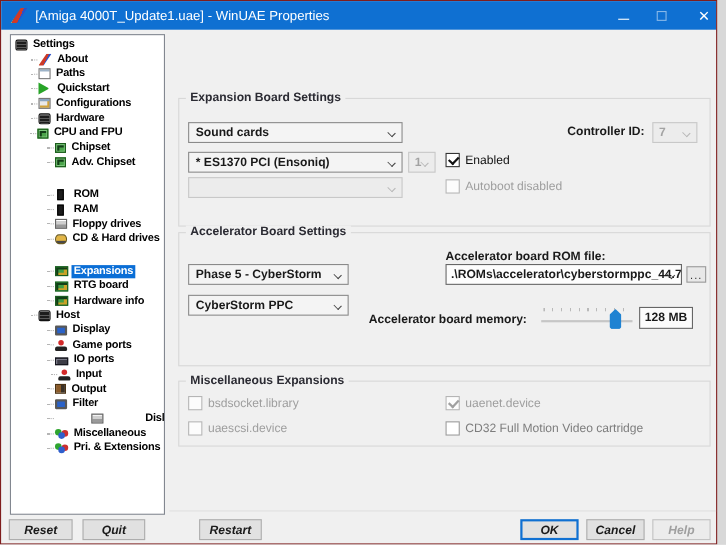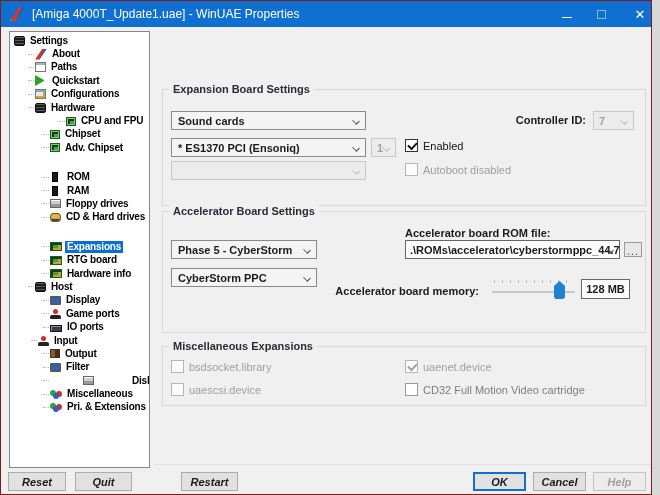--- a/index.html
+++ b/index.html
@@ -160,21 +160,21 @@
       <div class="trow" style="padding-left: 18px;">
         <span class="stub"></span>
         <span class="ic ic-configurations"></span>
         <span class="tlabel">Configurations</span>
       </div>
       <div class="trow" style="padding-left: 18px;">
         <span class="stub"></span>
         <span class="ic ic-drive-stack"></span>
         <span class="tlabel">Hardware</span>
       </div>
-      <div class="trow" style="padding-left: 49px;">
+      <div class="trow" style="padding-left: 17px;">
         <span class="stub"></span>
         <span class="ic ic-chip-green"></span>
         <span class="tlabel">CPU and FPU</span>
       </div>
       <div class="trow" style="padding-left: 33px;">
         <span class="stub"></span>
         <span class="ic ic-chip-green"></span>
         <span class="tlabel">Chipset</span>
       </div>
       <div class="trow" style="padding-left: 33px;">
@@ -230,21 +230,21 @@
       <div class="trow" style="padding-left: 33px;">
         <span class="stub"></span>
         <span class="ic ic-joystick"></span>
         <span class="tlabel">Game ports</span>
       </div>
       <div class="trow" style="padding-left: 33px;">
         <span class="stub"></span>
         <span class="ic ic-keyboard"></span>
         <span class="tlabel">IO ports</span>
       </div>
-      <div class="trow" style="padding-left: 21px;">
+      <div class="trow" style="padding-left: 36px;">
         <span class="stub"></span>
         <span class="ic ic-joystick"></span>
         <span class="tlabel">Input</span>
       </div>
       <div class="trow" style="padding-left: 33px;">
         <span class="stub"></span>
         <span class="ic ic-speaker"></span>
         <span class="tlabel">Output</span>
       </div>
       <div class="trow" style="padding-left: 33px;">

